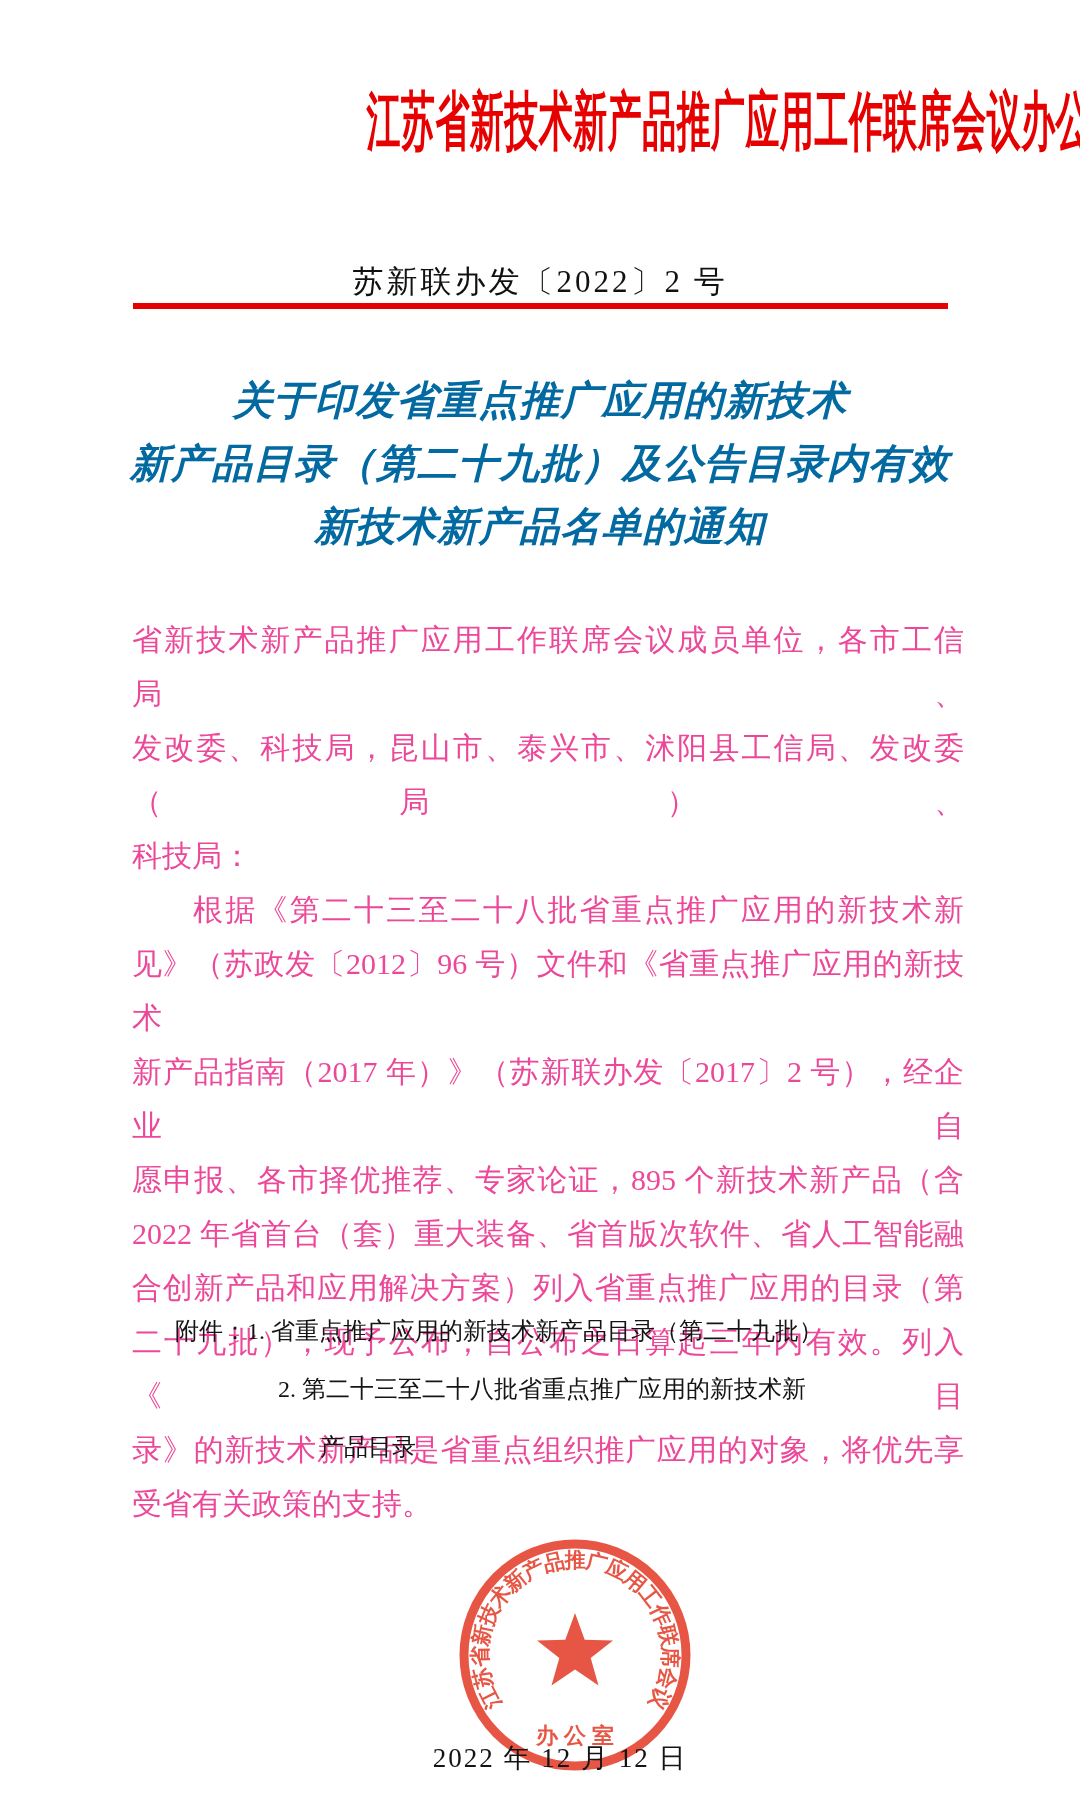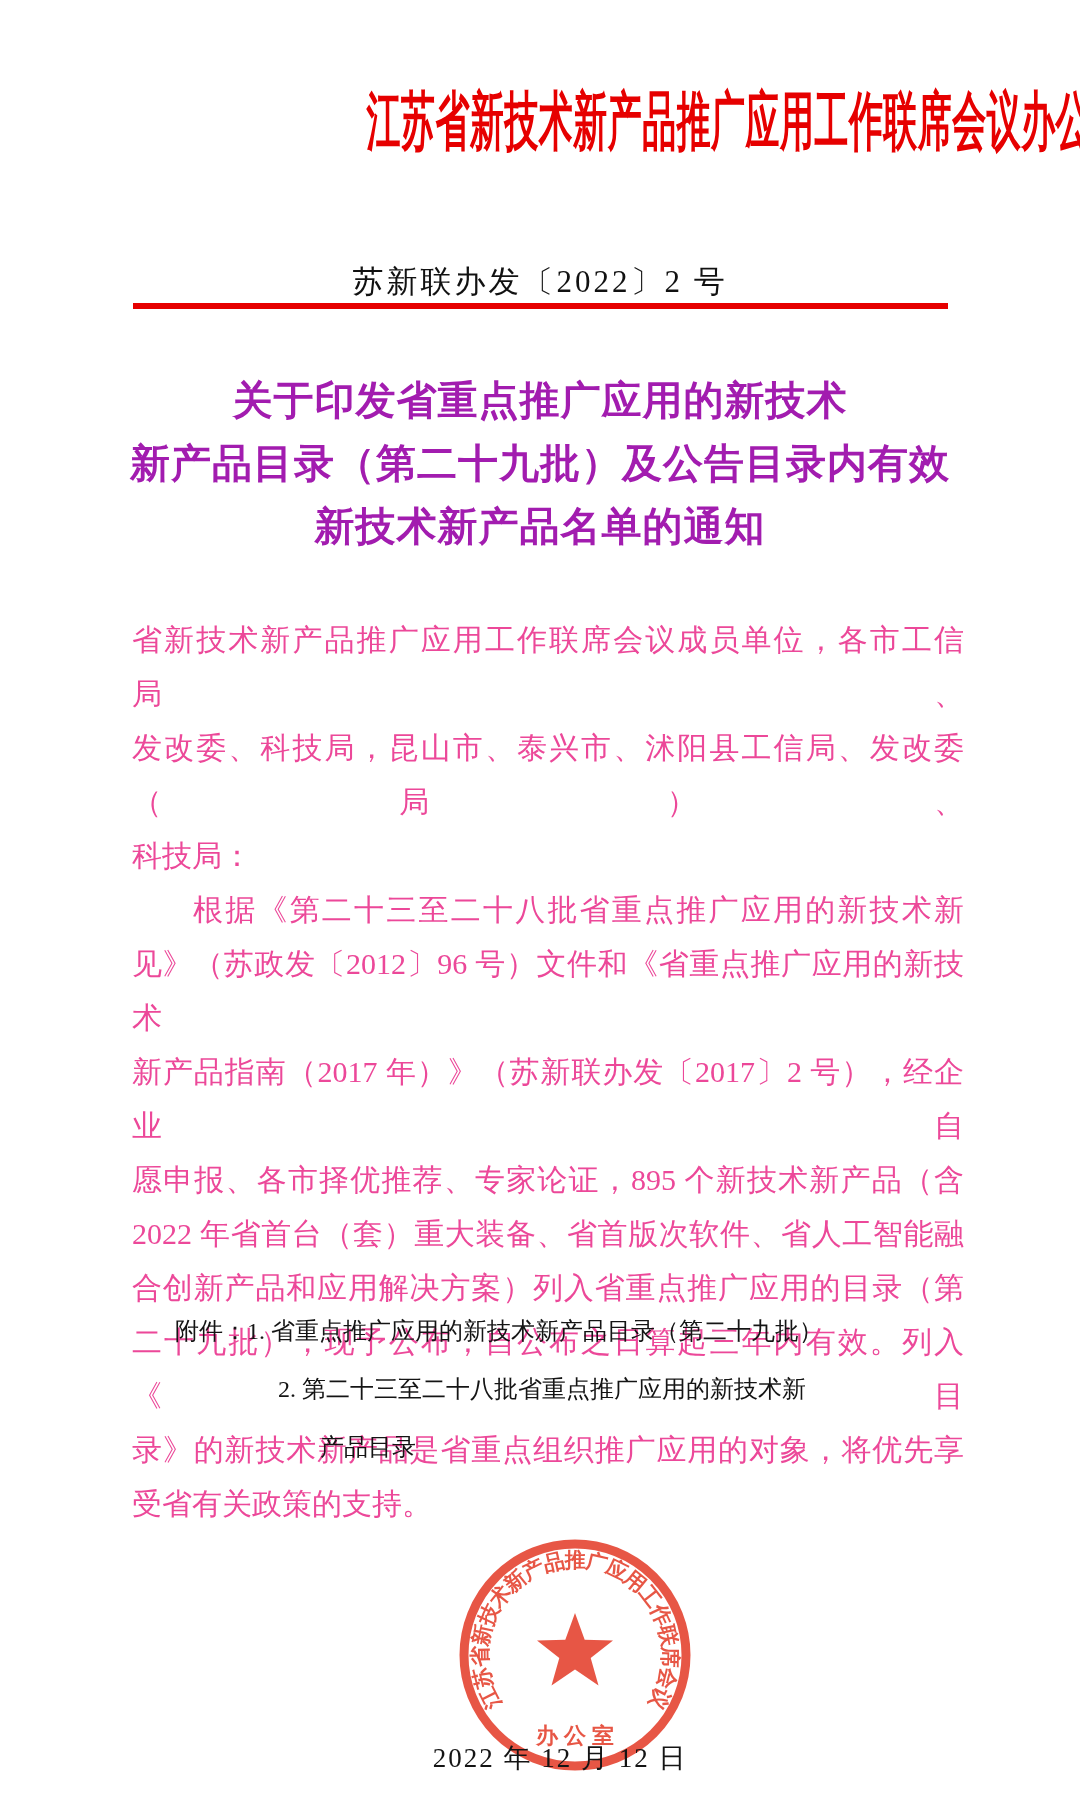--- a/index.html
+++ b/index.html
@@ -44,22 +44,23 @@
     width: 815px; height: 6px;
     background: #e60000;
   }
   .doc-title {
     position: absolute;
     top: 369px; left: 40px; right: 40px;
     text-align: center;
     font-size: 40px;
     font-weight: bold;
     line-height: 63px;
-    color: #a21caf;
+    color: #0369a1;
     letter-spacing: 1px;
+    font-style: italic;
   }
   .body-block {
     position: absolute;
     top: 613px; left: 132px;
     width: 832px;
     font-size: 30px;
     line-height: 54px;
     color: #ec4899;
   }
   .body-line { width: 100%; }

